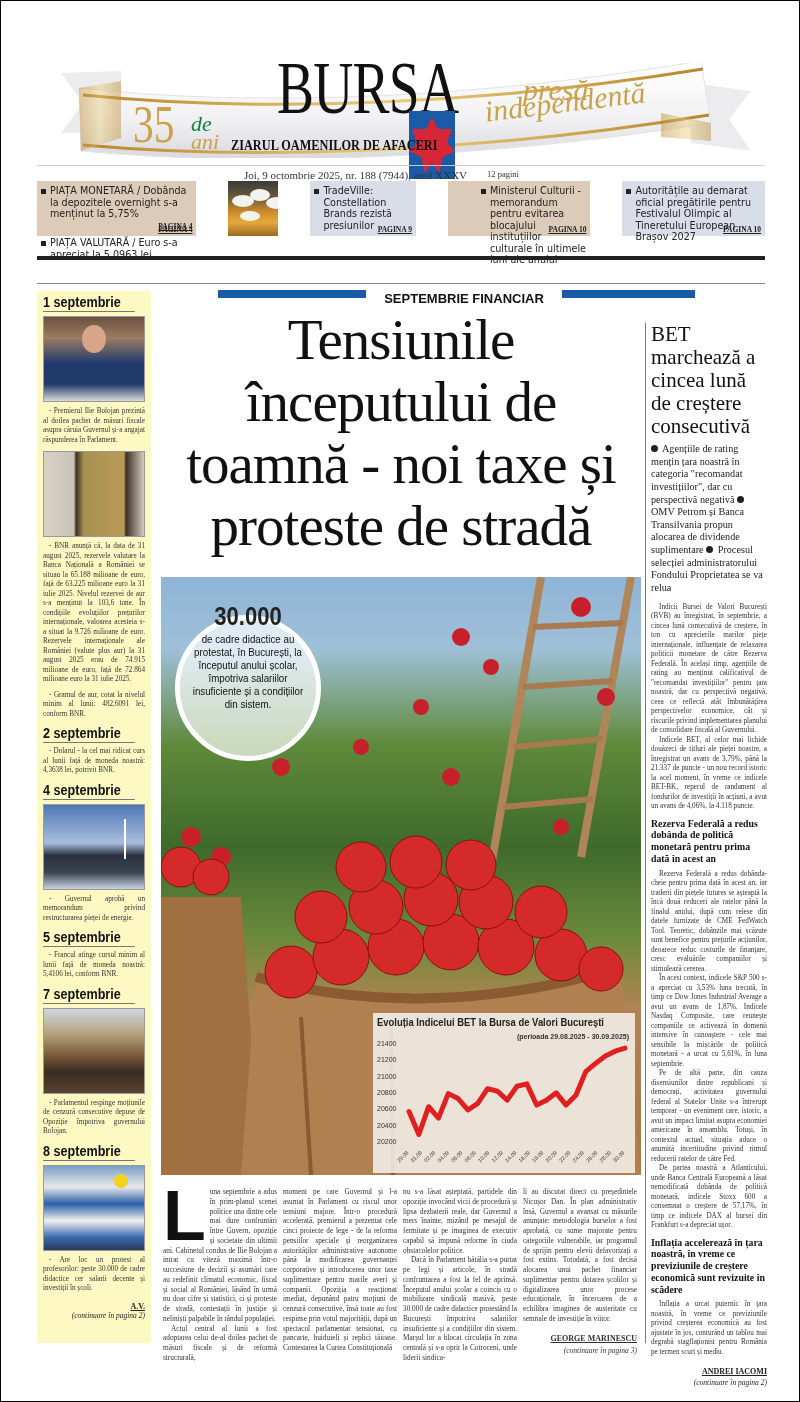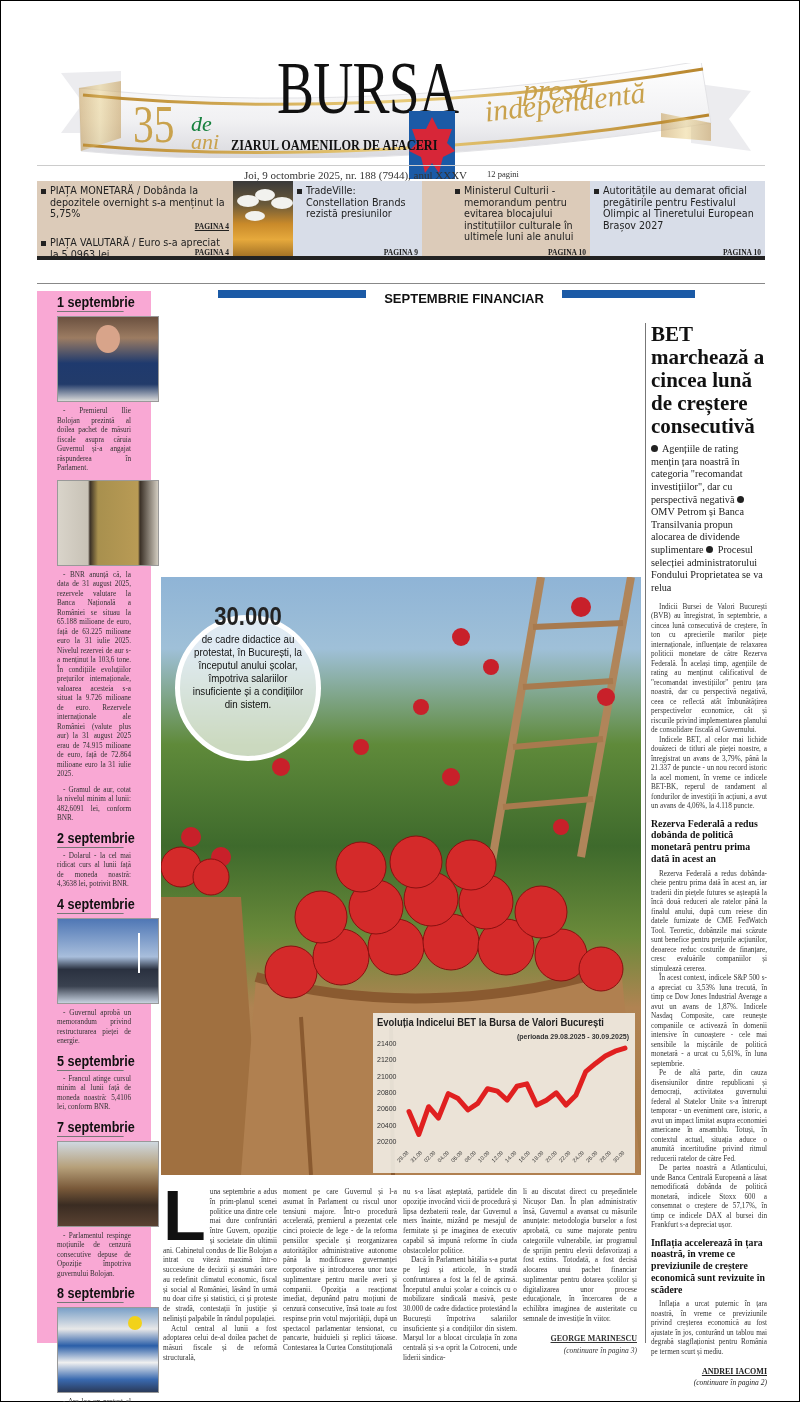--- a/index.html
+++ b/index.html
@@ -17,38 +17,38 @@
   .anniv-35 { position: absolute; left: 132px; top: 98px; font-family: "Liberation Serif", serif; font-size: 52px; color: #c9a24d; line-height: 1; font-style: normal; transform: scaleX(0.8); transform-origin: left top; }
   .anniv-de { position: absolute; left: 190px; top: 112px; font-size: 22px; color: #15803d; font-style: italic; line-height: 1; }
   .anniv-ani { position: absolute; left: 190px; top: 130px; font-size: 22px; color: #c9a24d; font-style: italic; line-height: 1; }
   .tag-presa { position: absolute; left: 522px; top: 74px; font-size: 30px; color: #c9a24d; font-style: italic; line-height: 1; }
   .tag-indep { position: absolute; left: 482px; top: 96px; font-size: 30px; color: #c9a24d; font-style: italic; line-height: 1; transform: rotate(-7deg); transform-origin: left top; }
   .issue-line { position: absolute; left: 36px; top: 164px; width: 728px; border-top: 1px solid #ccc; }
   .issue-info { position: absolute; left: 243px; top: 168px; font-size: 11px; color: #333; white-space: nowrap; }
   .issue-pages { position: absolute; left: 486px; top: 168px; font-size: 8.5px; color: #333; }
 
   
-  .teasers { position: absolute; left: 36px; top: 180px; width: 728px; height: 78px; display: flex; }
+  .teasers { position: absolute; left: 36px; top: 180px; width: 728px; height: 55px; display: flex; gap: 32px; }
   .teaser { position: relative; font-family: "DejaVu Sans", sans-serif; font-size: 9.6px; line-height: 1.2; padding: 4px 4px 0 4px; color: #222; }
   .teaser .item { display: flex; position: relative; margin-bottom: 10px; }
   .teaser .bullet { display: inline-block; width: 5px; height: 5px; background: #222; margin: 4px 4px 0 0; flex: 0 0 5px; }
   .teaser .pg { position: absolute; right: 4px; bottom: 2px; font-family: "Liberation Serif", serif; font-weight: bold; font-size: 7.5px; text-decoration: underline; }
   .t1 { width: 196px; background: #dccbb9; }
   .t-img { width: 60px; background: linear-gradient(180deg,#3a3a3a 0%,#6b5a3a 30%,#c98a2a 55%,#e6a93c 75%,#9a6a22 100%); position: relative; overflow: hidden; }
   .t-img .foam { position: absolute; border-radius: 50%; background: #f2f2ee; }
   .t2 { width: 129px; background: #d8dde8; }
   .t3 { width: 168px; background: #dccbb9; padding-left: 33px; }
   .t4 { width: 175px; background: #d8dde8; }
 
   .rule-thick { position: absolute; left: 36px; top: 255px; width: 728px; height: 4px; background: #222; }
   .rates { position: absolute; left: 36px; top: 262px; width: 728px; height: 16px; display: flex; justify-content: space-between; font-family: "Liberation Sans", sans-serif; font-weight: bold; font-size: 11.5px; color: #d11f1f; }
   .rule-thin { position: absolute; left: 36px; top: 282px; width: 728px; height: 1px; background: #888; }
 
   
-  .sidebar { position: absolute; left: 36px; top: 290px; width: 114px; height: 1052px; background: #f9a8d4; padding: 3px 20px; }
+  .sidebar { position: absolute; left: 36px; top: 290px; width: 114px; height: 1052px; background: #fef9c3; padding: 3px 6px; }
   .sb-date { font-family: "Liberation Sans", sans-serif; font-weight: bold; font-size: 14px; color: #111; border-bottom: 1px solid #777; padding-bottom: 1px; margin-bottom: 4px; transform: scaleX(0.9); transform-origin: left; white-space: nowrap; }
   .sb-img { width: 102px; border: 1px solid #999; margin-bottom: 5px; position: relative; overflow: hidden; }
   .sb-text { font-size: 7.2px; line-height: 1.32; text-align: justify; text-indent: 6px; color: #333; margin-bottom: 6px; }
   .sb-sign { font-size: 8px; font-weight: bold; text-align: right; text-decoration: underline; margin-top: 8px; }
   .sb-cont { font-size: 7.5px; font-style: italic; text-align: right; }
 
   
   .kicker-bar { position: absolute; left: 217px; top: 289px; width: 477px; height: 8px; background: #1b5aa6; }
   .kicker { position: absolute; left: 365px; top: 289px; width: 196px; height: 17px; background: #fff; text-align: center; font-family: "Liberation Sans", sans-serif; font-weight: bold; font-size: 13px; color: #111; line-height: 17px; }
   .headline { position: absolute; left: 160px; top: 308px; width: 480px; text-align: center; font-family: "Liberation Serif", serif; font-size: 57px; line-height: 62px; color: #111; letter-spacing: -1px; }
@@ -202,20 +202,21 @@
     <div class="sb-img" style="height:86px;background:linear-gradient(180deg,#7aa0c8 0%,#e8e8e8 25%,#2a5ea8 45%,#f0f0f0 65%,#3a6ab0 85%,#2a3a5a 100%);">
       <div style="position:absolute;left:70px;top:8px;width:14px;height:14px;border-radius:50%;background:#f2d21a;"></div>
     </div>
     <div class="sb-text">- Are loc un protest al profesorilor: peste 30.000 de cadre didactice cer salarii decente și investiții în școli.</div>
     <div class="sb-sign">A.V.</div>
     <div class="sb-cont">(continuare în pagina 2)</div>
   </div>
 
   <div class="kicker-bar"></div>
   <div class="kicker">SEPTEMBRIE FINANCIAR</div>
+  <h1 class="headline" style="font-weight:normal">Tensiunile începutului de toamnă - noi taxe și proteste de stradă</h1>
 
   <div class="photo">
     <svg width="480" height="598" viewBox="0 0 480 598">
 
       <line x1="380" y1="0" x2="330" y2="290" stroke="#b0855a" stroke-width="8"></line>
       <line x1="470" y1="0" x2="420" y2="280" stroke="#b0855a" stroke-width="8"></line>
       <line x1="372" y1="50" x2="462" y2="46" stroke="#a87a4e" stroke-width="6"></line>
       <line x1="362" y1="110" x2="452" y2="104" stroke="#a87a4e" stroke-width="6"></line>
       <line x1="352" y1="170" x2="442" y2="162" stroke="#a87a4e" stroke-width="6"></line>
       <line x1="342" y1="230" x2="432" y2="222" stroke="#a87a4e" stroke-width="6"></line>
@@ -314,21 +315,21 @@
     <p class="p-indent">Dacă în Parlament bătălia s-a purtat pe legi și articole, în stradă confruntarea a fost la fel de aprinsă. Începutul anului școlar a coincis cu o mobilizare sindicală masivă, peste 30.000 de cadre didactice protestând la București împotriva salariilor insuficiente și a condițiilor din sistem. Marșul lor a blocat circulația în zona centrală și s-a oprit la Cotroceni, unde liderii sindica-</p>
   </div>
   <div class="body-col" style="left:522px">
     <p>li au discutat direct cu președintele Nicușor Dan. În plan administrativ însă, Guvernul a avansat cu măsurile anunțate: metodologia burselor a fost aprobată, cu sume majorate pentru categoriile vulnerabile, iar programul de sprijin pentru elevii defavorizați a fost extins. Totodată, a fost decisă alocarea unui pachet financiar suplimentar pentru dotarea școlilor și digitalizarea unor procese educaționale, în încercarea de a echilibra imaginea de austeritate cu semnale de investiție în viitor.</p>
     <div class="byline">GEORGE MARINESCU</div>
     <div class="cont">(continuare în pagina 3)</div>
   </div>
 
   <div class="rcol-rule"></div>
   <div class="rcol">
-    <h2 class="r-head" style="font-weight:bold">BET marchează a cincea lună de creștere consecutivă</h2>
+    <h2 class="r-head" style="font-weight:normal">BET marchează a cincea lună de creștere consecutivă</h2>
     <div class="r-deck">
       <span class="dot"></span>
       <span>Agențiile de rating mențin țara noastră în categoria "recomandat investițiilor", dar cu perspectivă negativă</span>
       <span class="dot"></span>
       <span>OMV Petrom și Banca Transilvania propun alocarea de dividende suplimentare</span>
       <span class="dot"></span>
       <span>Procesul selecției administratorului Fondului Proprietatea se va relua</span>
     </div>
     <p class="r-text">Indicii Bursei de Valori București (BVB) au înregistrat, în septembrie, a cincea lună consecutivă de creștere, în ton cu aprecierile marilor piețe internaționale, influențate de relaxarea politicii monetare de către Rezerva Federală. În același timp, agențiile de rating au menținut calificativul de "recomandat investițiilor" pentru țara noastră, dar cu perspectivă negativă, ceea ce reflectă atât îmbunătățirea perspectivelor economice, cât și riscurile privind implementarea planului de consolidare fiscală al Guvernului.</p>
     <p class="r-text">Indicele BET, al celor mai lichide douăzeci de titluri ale pieței noastre, a înregistrat un avans de 3,79%, până la 21.337 de puncte - un nou record istoric la acel moment, în vreme ce indicele BET-BK, reperul de randament al fondurilor de investiții în acțiuni, a avut un avans de 4,06%, la 4.118 puncte.</p>

